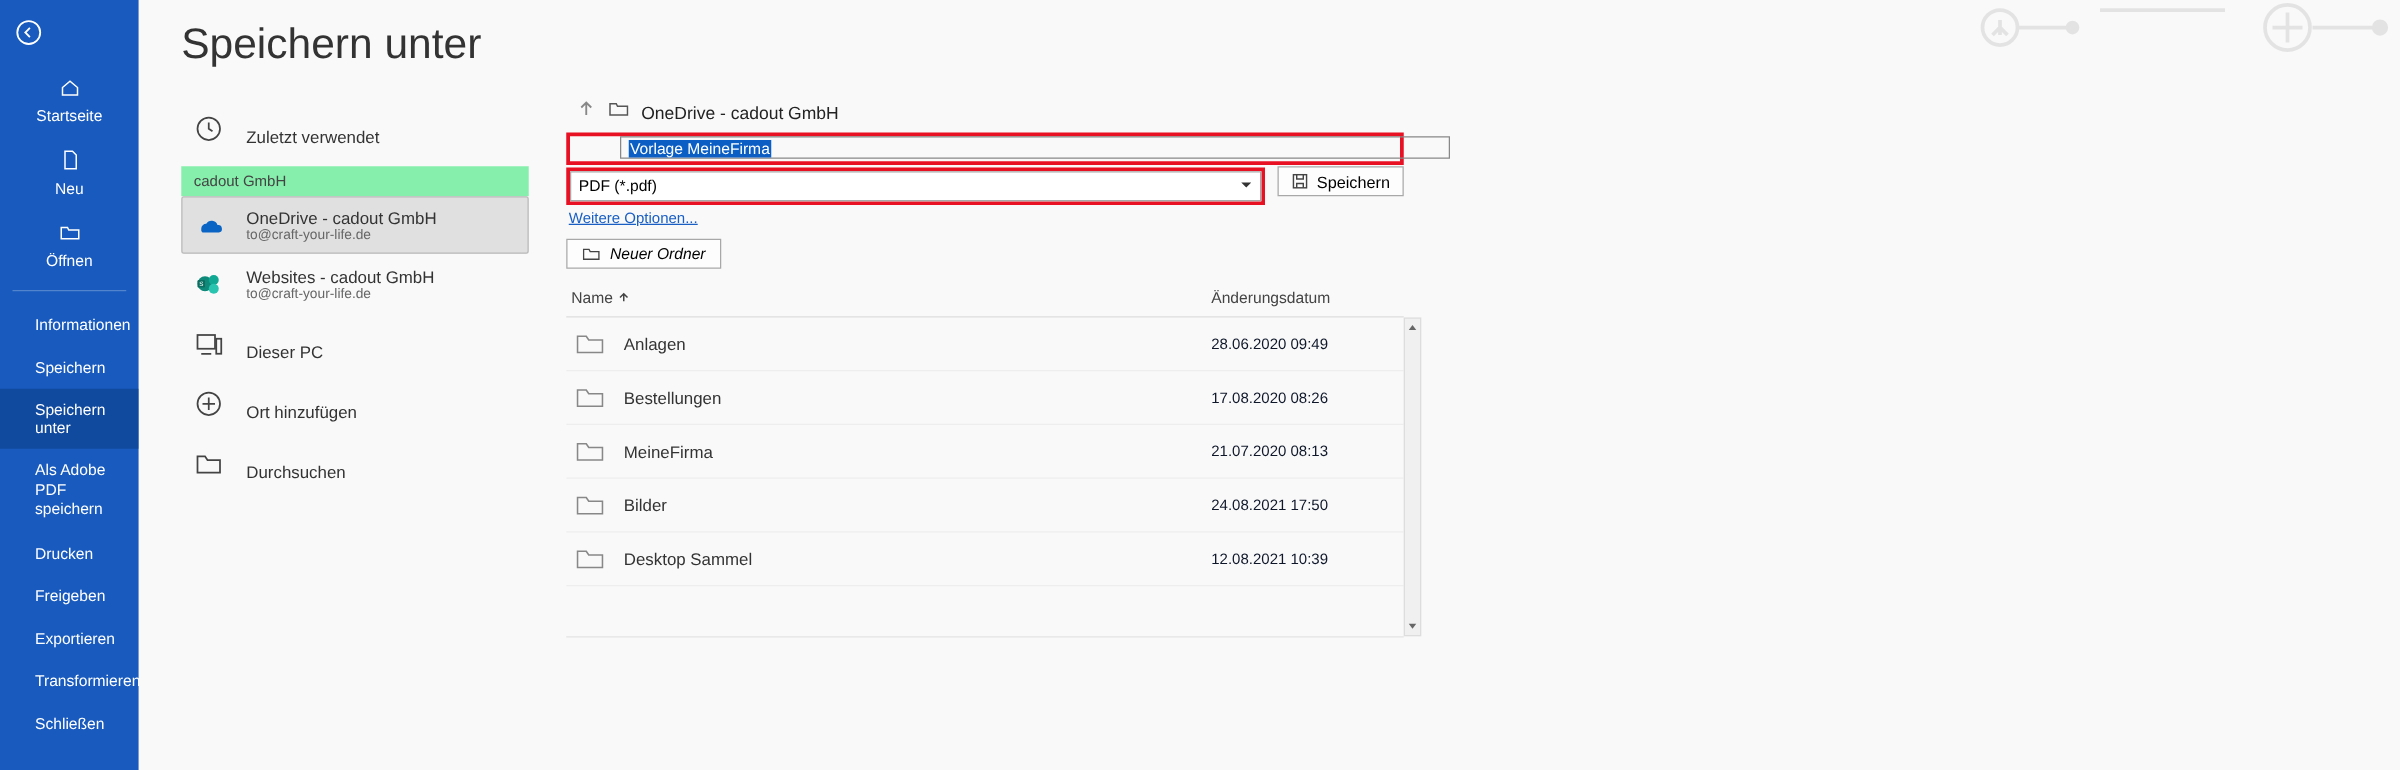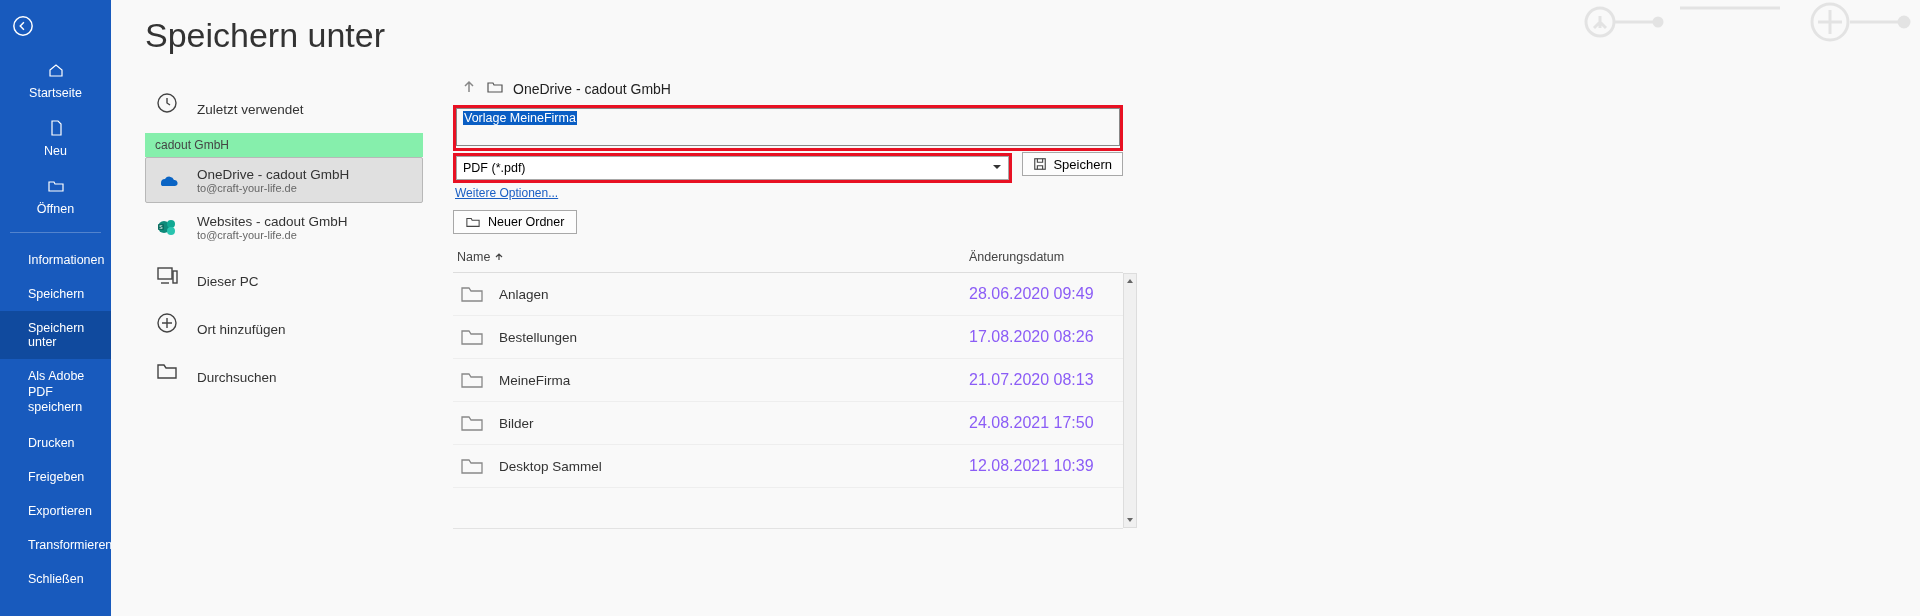--- a/index.html
+++ b/index.html
@@ -37,44 +37,44 @@
 
 
 .save-panel { width: 670px; }
 .breadcrumb { display: flex; align-items: center; gap: 10px; margin-bottom: 6px; padding-left: 8px; }
 .breadcrumb .up svg { width: 16px; height: 16px; }
 .breadcrumb .foldic svg { width: 16px; height: 16px; }
 .breadcrumb .foldic { color: #555; }
 .breadcrumb .path { font-size: 14px; color: #222; }
 
 .fnbox { border: 3px solid #e81123; padding: 0; margin-bottom: 2px; }
-.fname-input { width: 100%; height: 38px; border: 1px solid #888; font-size: 12.5px; padding: 2px 6px; }
+.fname-input { width: 100%; height: 18px; border: 1px solid #888; font-size: 12.5px; padding: 2px 6px; margin-left: 40px; }
 .fname-input .sel { background: #0a5ec4; color: #fff; padding: 0 1px; }
 .ftype-row { display: flex; gap: 10px; align-items: stretch; }
 .ftype-select { flex: 1; height: 24px; border: 1px solid #a8a8a8; background: #fff; font-size: 12.5px; padding: 2px 6px; display: flex; align-items: center; justify-content: space-between; }
 .ftype-select .chev svg { width: 10px; height: 10px; }
 .save-btn { display: flex; align-items: center; gap: 6px; border: 1px solid #a8a8a8; background: #fdfdfd; padding: 3px 10px; font-size: 13px; cursor: pointer; height: 24px; margin-top:-1px;}
 .save-btn svg { width: 14px; height: 14px; }
 .more-opts { font-size: 12px; color: #1a5fc4; text-decoration: underline; cursor: pointer; margin: 3px 0 10px 2px; display: inline-block; }
 
-.newfolder-btn { display: inline-flex; align-items: flex-end; gap: 8px; border: 1px solid #a8a8a8; background: #fdfdfd; padding: 4px 12px; font-size: 12.5px; cursor: pointer; margin-bottom: 16px; }
+.newfolder-btn { display: inline-flex; align-items: flex-end; gap: 8px; border: 1px solid #a8a8a8; background: #fdfdfd; padding: 4px 12px; font-size: 12.5px; cursor: pointer; margin-bottom: 16px; font-style: italic; }
 .newfolder-btn svg { width: 14px; height: 14px; }
 
 .listhead { display: flex; font-size: 12.5px; color: #444; padding: 0 4px 8px; border-bottom: 1px solid #ddd; }
 .listhead .col-name { flex: 1; display: flex; align-items: center; gap: 4px; }
 .listhead .col-name svg { width: 10px; height: 10px; }
 .listhead .col-date { width: 150px; }
 
 .filelist-wrap { position: relative; height: 256px; border-bottom: 1px solid #e3e3e3; }
 .filelist { height: 100%; overflow: hidden; }
 .frow { display: flex; align-items: center; padding: 12px 4px; border-bottom: 1px solid #eee; font-size: 13.5px; color: #333; }
 .frow .fic { width: 30px; margin-right: 12px; display:flex; align-items:center; justify-content:center; }
 .frow .fic svg { width: 22px; height: 18px; }
 .frow .fname { flex: 1; }
-.frow .fdate { width: 150px; font-size: 16px; color: #8b5cf6; }
+.frow .fdate { width: 150px; font-size: 12px; color: #0f172a; }
 .vscroll { position: absolute; right: -14px; top: 0; width: 14px; height: 100%; background: #f0f0f0; border: 1px solid #ddd; display: flex; flex-direction: column; }
 .vscroll .arr { height: 14px; display: flex; align-items: center; justify-content: center; }
 .vscroll .arr svg { width: 8px; height: 8px; }
 .vscroll .track { flex: 1; position: relative; }
 
 
 .deco { position: absolute; right: 0; top: 0; width: 360px; height: 60px; opacity: 0.22; pointer-events: none; }
 </style>
 </head>
 <body>

